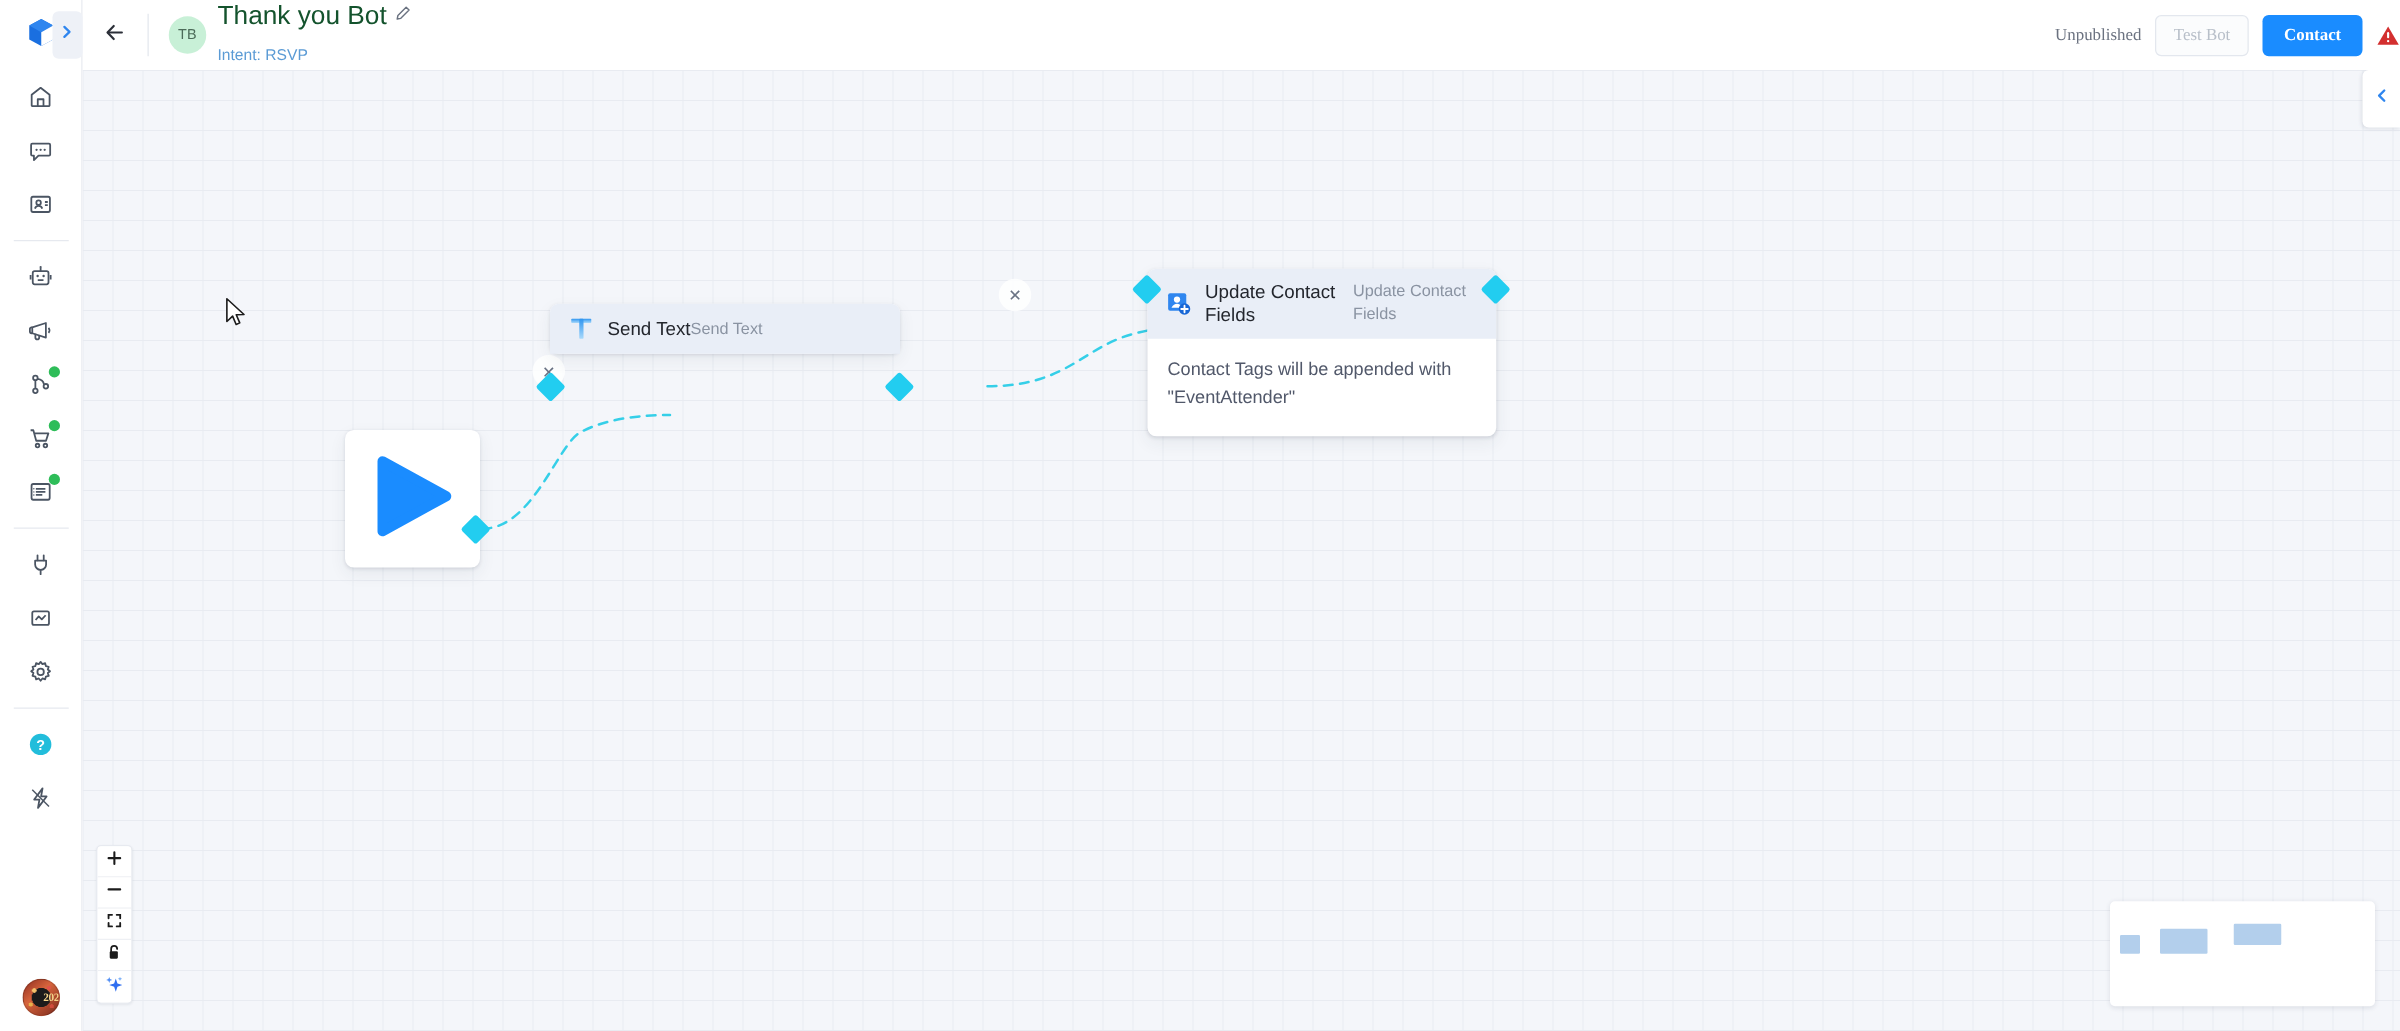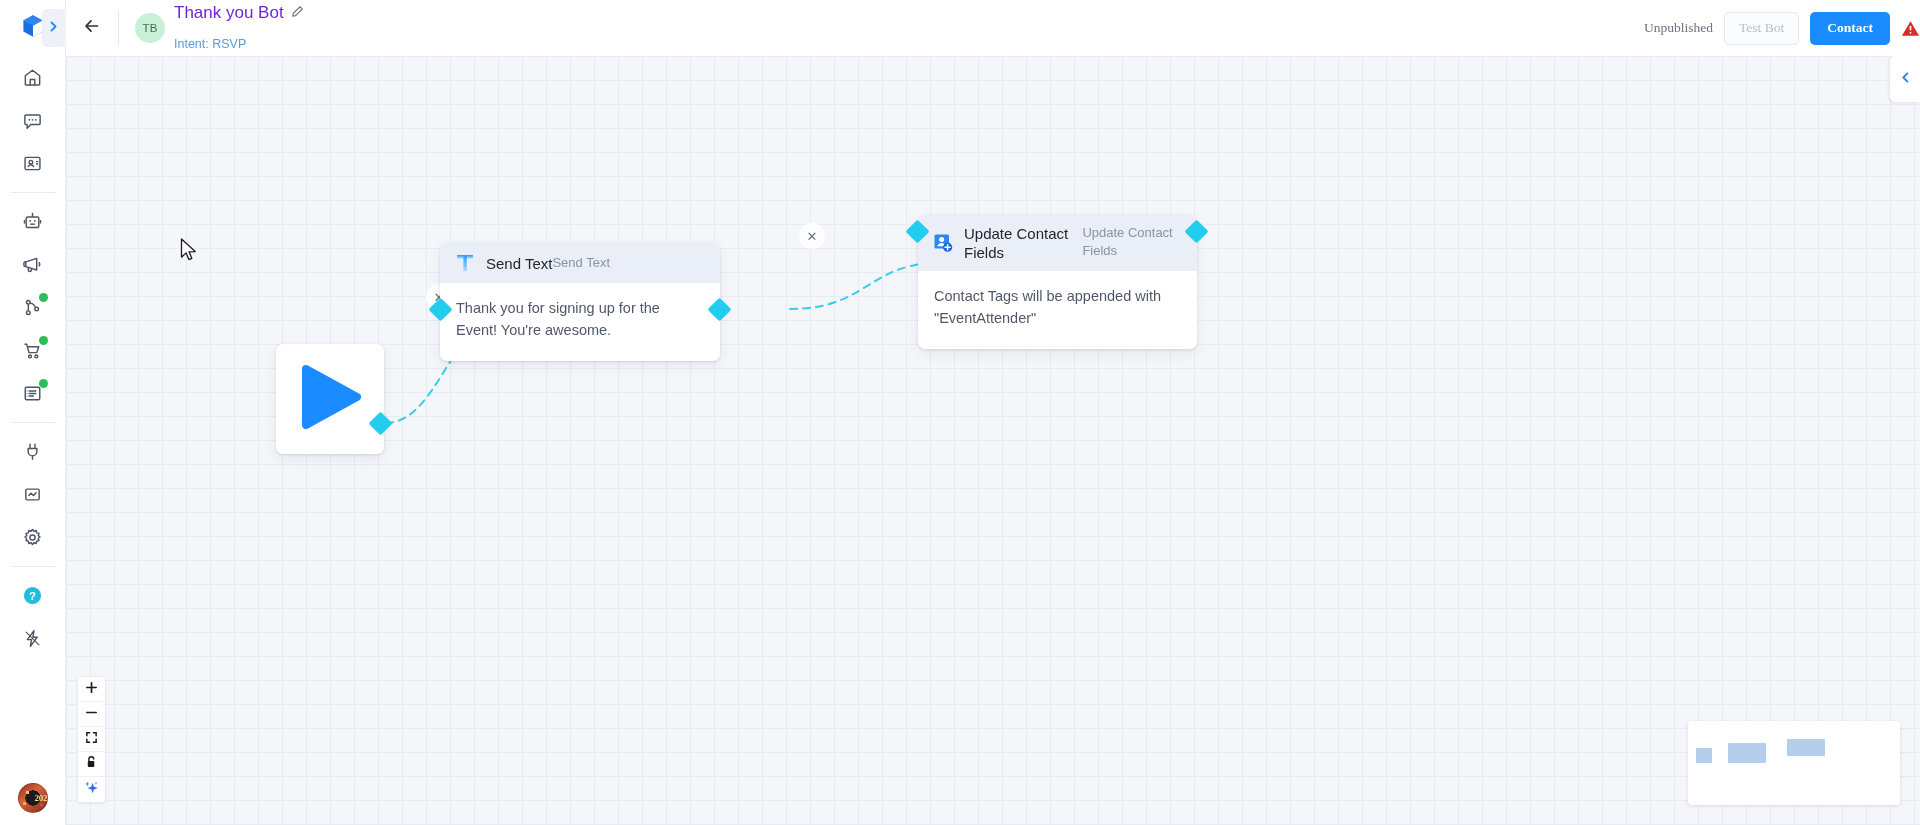--- a/index.html
+++ b/index.html
@@ -86,21 +86,21 @@
   .topbar-div { width: 1px; height: 34px; background: #e3e7ee; margin-right: 16px; }
   .bot-avatar {
     width: 30px; height: 30px; border-radius: 50%;
     background: #c8f0d7; color: #4c6b59;
     display: flex; align-items: center; justify-content: center;
     font-size: 11.5px; font-weight: 500; letter-spacing: .2px;
     margin-right: 9px; flex: none;
   }
   .bot-meta { display: flex; flex-direction: column; justify-content: center; }
   .bot-title-row { display: flex; align-items: center; gap: 7px; }
-  .bot-title { font-size: 17px; color: #6d28d9; line-height: 19px; }
+  .bot-title { font-size: 21px; color: #14532d; line-height: 19px; }
   .bot-intent { font-size: 12.5px; color: #5b9bd5; line-height: 17px; margin-top: 14px; }
   .topbar-right {
     margin-left: auto; display: flex; align-items: center; gap: 11px;
     font-family: Liberation Serif, serif;
   }
   .unpublished { font-size: 13.5px; color: #6b7280; }
   .btn-testbot {
     height: 33px; padding: 0 14px;
     border: 1px solid #e3e7ee; border-radius: 5px;
     background: #fbfcfd; color: #b8bfc9;
@@ -460,23 +460,20 @@
               </defs>
             <rect x="2" y="3" width="16" height="3.4" rx=".6" fill="url(#tgrad)"></rect>
             <rect x="8.4" y="3" width="3.4" height="16" rx=".6" fill="url(#tgrad)"></rect>
           </svg>
         </span>
         <div class="node-titles">
           <span class="node-title">Send Text</span>
           <span class="node-sub">Send Text</span>
         </div>
       </div>
-      <div class="node-body">
-        <div class="node-text">Thank you for signing up for the Event! You're awesome.</div>
-      </div>
     </div>
     <div class="port" style="left:366px; top:245px;"></div>
     <div class="port" style="left:645px; top:245px;"></div>
 
     <div class="edge-x" style="left:733px; top:167px;">
       <span>✕</span>
     </div>
 
     <div class="node" style="left:852px; top:159px; width:279px;">
       <div class="node-head">

